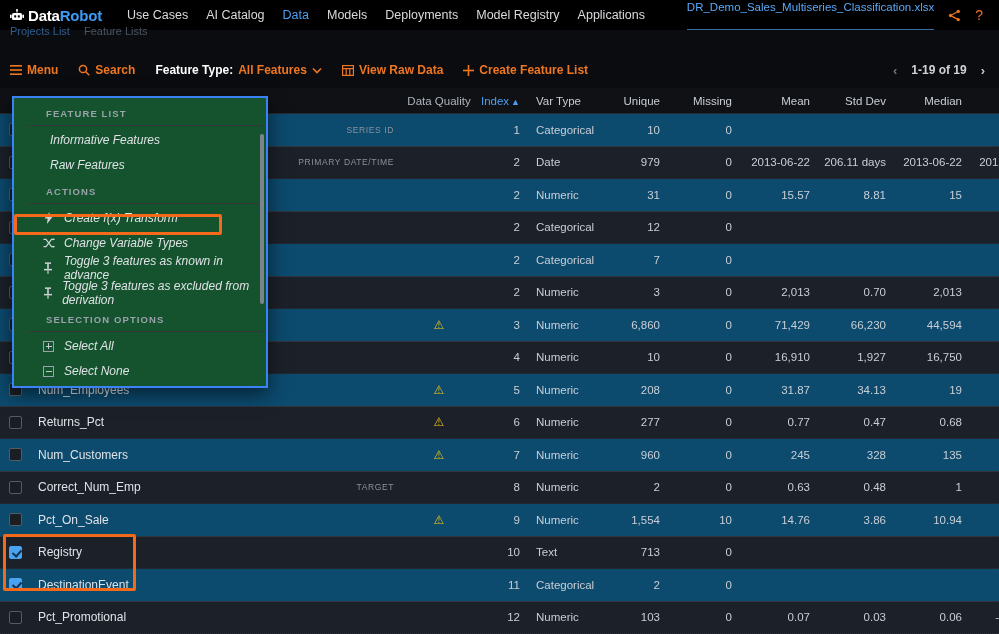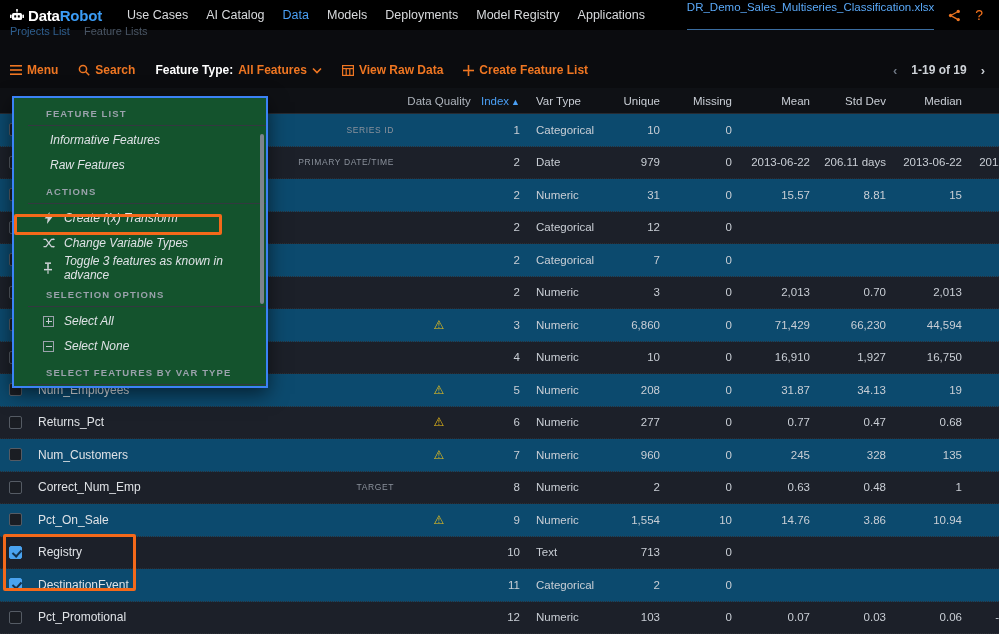--- a/index.html
+++ b/index.html
@@ -592,20 +592,31 @@
           <span class="mic">
             <svg width="10" height="12" viewBox="0 0 10 12">
               <rect x="2" y="0.4" width="6" height="1.5" fill="#cfd3d8"></rect>
               <rect x="4.2" y="1.9" width="1.6" height="5" fill="#cfd3d8"></rect>
               <rect x="1" y="6.9" width="8" height="1.5" fill="#cfd3d8"></rect>
               <rect x="4.4" y="8.4" width="1.2" height="3.4" fill="#cfd3d8"></rect>
             </svg>
           </span>
           <span>Toggle 3 features as known in advance</span>
         </div>
+        <div class="mi">
+          <span class="mic">
+            <svg width="10" height="12" viewBox="0 0 10 12">
+              <rect x="2" y="0.4" width="6" height="1.5" fill="#cfd3d8"></rect>
+              <rect x="4.2" y="1.9" width="1.6" height="5" fill="#cfd3d8"></rect>
+              <rect x="1" y="6.9" width="8" height="1.5" fill="#cfd3d8"></rect>
+              <rect x="4.4" y="8.4" width="1.2" height="3.4" fill="#cfd3d8"></rect>
+            </svg>
+          </span>
+          <span>Toggle 3 features as excluded from derivation</span>
+        </div>
         <div class="sec-head">SELECTION OPTIONS</div>
         <div class="mi">
           <span class="mic">
             <span class="plusbox"></span>
           </span>
           <span>Select All</span>
         </div>
         <div class="mi">
           <span class="mic">
             <span class="minusbox"></span>

